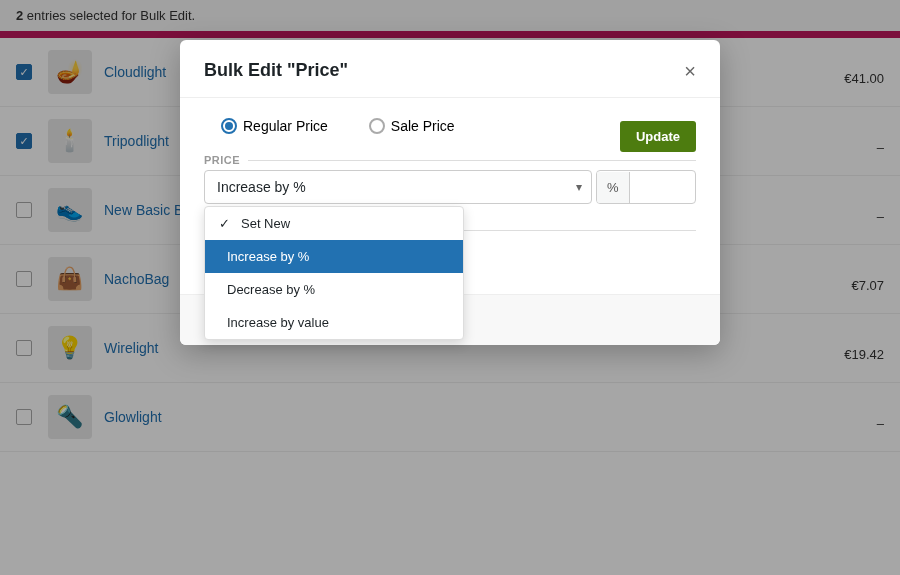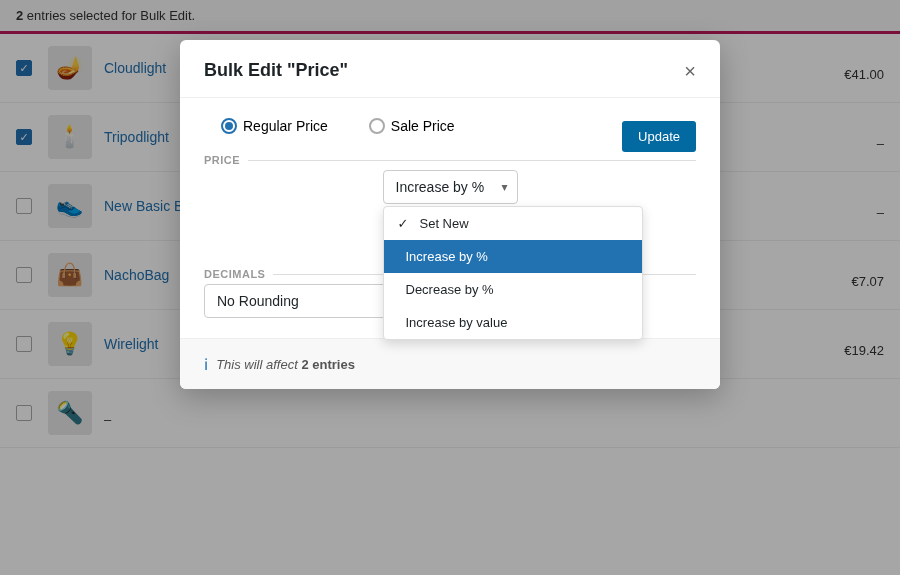--- a/index.html
+++ b/index.html
@@ -17,21 +17,21 @@
     .bg-table {
       width: 100%;
       height: 100%;
       background: #fff;
       position: absolute;
       top: 0; left: 0;
     }
 
     .bulk-edit-bar {
       background: #f8f8f8;
-      border-bottom: 3px solid #be185d;
+      border-bottom: 7px solid #be185d;
       padding: 8px 16px;
       font-size: 13px;
       color: #333;
     }
     .bulk-edit-bar strong { font-weight: 700; }
 
     .table-area {
       width: 100%;
     }
 
@@ -172,27 +172,27 @@
     }
     .radio-circle.selected::after {
       content: '';
       width: 8px;
       height: 8px;
       background: #2271b1;
       border-radius: 50%;
     }
 
     .update-btn {
-      background: #0369a1;
+      background: #4d7c0f;
       color: #fff;
       border: none;
       border-radius: 3px;
       padding: 8px 16px;
       font-size: 13px;
-      font-weight: 400;
+      font-weight: 700;
       cursor: pointer;
       margin-left: auto;
     }
 
     .radio-update-row {
       display: flex;
       align-items: center;
       justify-content: space-between;
     }
 
@@ -209,24 +209,23 @@
     }
     .section-label::after {
       content: '';
       flex: 1;
       height: 1px;
       background: #ddd;
     }
 
     .price-row {
       display: flex;
-      gap: 10px;
+      gap: 4px;
       align-items: center;
       position: relative;
-      flex-direction: column;
     }
 
     .select-wrapper {
       position: relative;
       flex: 1;
     }
 
     .dropdown-select {
       width: 100%;
       padding: 8px 32px 8px 12px;
@@ -390,20 +389,21 @@
         </div>
       <div class="product-img">💡</div>
       <div class="product-name">Wirelight</div>
       <div class="product-price">€19.42</div>
     </div>
     <div class="table-row">
       <div class="checkbox-cell">
           <div class="checkbox"></div>
         </div>
       <div class="product-img">🔦</div>
+      <div class="product-name">Glowlight</div>
       <div class="product-price">–</div>
     </div>
   </div>
 </div>
 
 <div class="overlay">
   <div class="modal">
 
     <div class="modal-header">
       <span class="modal-title">Bulk Edit "Price"</span>

